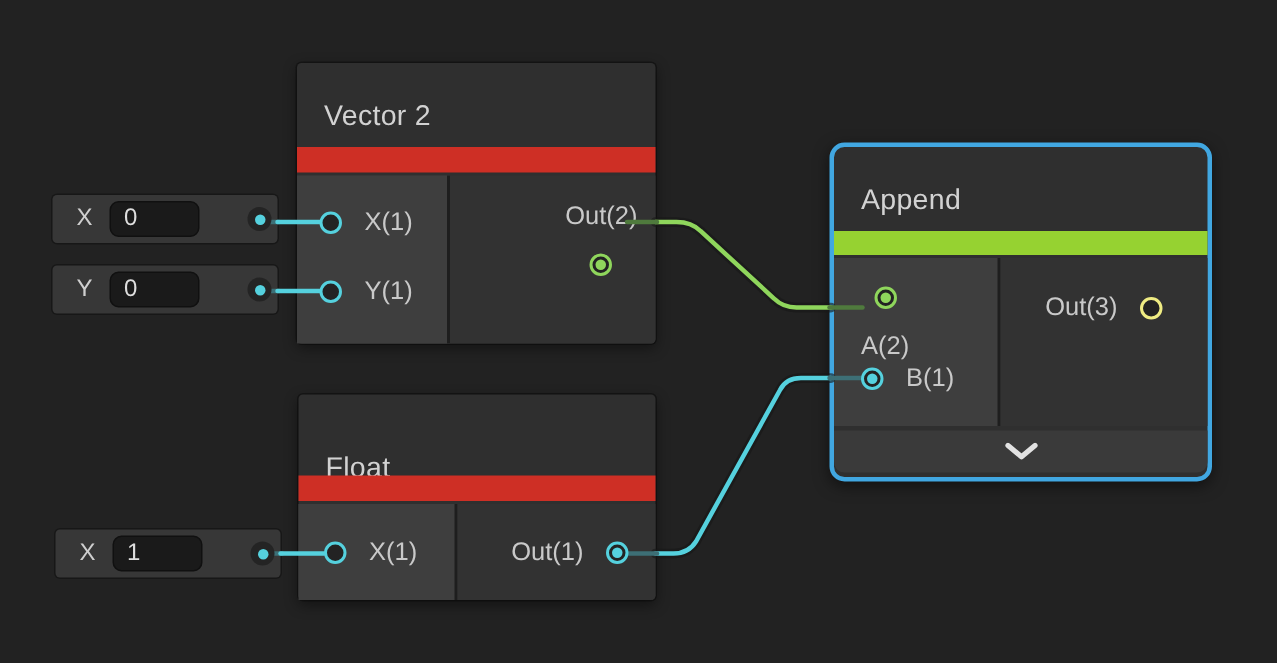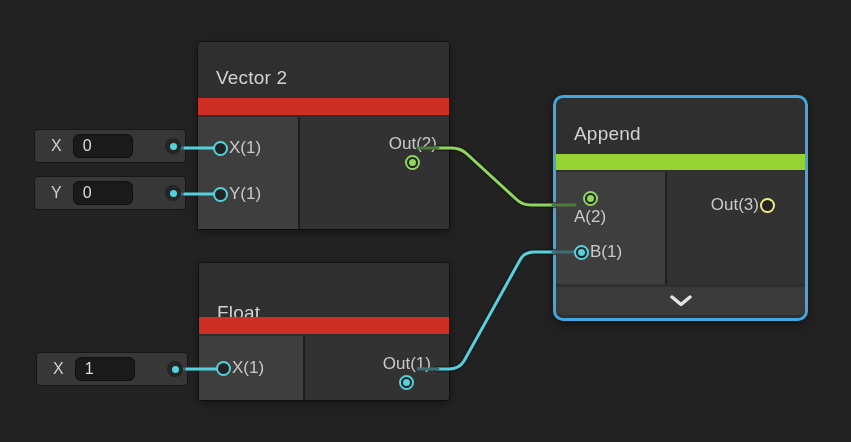--- a/index.html
+++ b/index.html
@@ -8,34 +8,34 @@
     --strip:#3a3a3a; --divider:#1e1e1e; --red:#ce2f25; --green-bar:#96d231;
     --blue:#41a7e1; --cyan:#55d1de; --green:#8fd65c; --yellow:#efec83;
     --cyan-dim:#3d6f76; --green-dim:#4f7a3d; --text:#c9c9c9; --title:#d2d2d2;
     --wbg:#373737; --field:#1a1a1a;
   }
   .canvas{position:relative;width:851px;height:442px;background:var(--bg);
     font-family:"Liberation Sans",sans-serif;overflow:hidden;}
 
   
   .node{position:absolute;border-radius:3px;background:var(--node);
-    box-shadow:0 3px 9px rgba(0,0,0,.45),0 0 0 1px rgba(0,0,0,.35);padding-left:12px;}
+    box-shadow:0 3px 9px rgba(0,0,0,.45),0 0 0 1px rgba(0,0,0,.35);}
   .node.selected{border:3px solid var(--blue);border-radius:10px;
     box-shadow:0 3px 10px rgba(0,0,0,.5);}
   .ntitle{position:absolute;left:0;right:0;top:0;display:flex;align-items:flex-end;
     padding:0 0 9px 18px;color:var(--title);font-size:19px;letter-spacing:.2px;box-sizing:border-box;}
   .nbar{position:absolute;left:0;right:0;}
   .nbar.red{background:var(--red);}
   .nbar.green{background:var(--green-bar);}
   .nbody{position:absolute;left:0;right:0;bottom:0;background:var(--panel-out);
     border-radius:0 0 3px 3px;}
   .node.selected .nbody{border-radius:0 0 7px 7px;}
   .nin{position:absolute;left:0;top:0;bottom:0;background:var(--panel-in);
     border-right:2px solid var(--divider);box-sizing:border-box;}
-  .prow{position:absolute;display:flex;align-items:center;height:28px;gap:1px;}
+  .prow{position:absolute;display:flex;align-items:center;height:28px;gap:15px;}
   .prow.out{flex-direction:row;}
   .plabel{color:var(--text);font-size:17px;white-space:nowrap;}
   .port{width:15px;height:15px;border-radius:50%;box-sizing:border-box;
     border:2.5px solid var(--pc);background:#232323;position:relative;flex:none;z-index:6;}
   .port.cyan{--pc:var(--cyan);} .port.green{--pc:var(--green);} .port.yellow{--pc:var(--yellow);}
   .port.dot::after{content:"";position:absolute;inset:2px;border-radius:50%;background:var(--pc);}
   .strip{position:absolute;left:0;right:0;background:var(--strip);
     display:flex;align-items:center;justify-content:center;border-radius:0 0 7px 7px;}
 
   
@@ -128,21 +128,21 @@
 
   <div class="node" style="left:199px;top:263px;width:238px;height:137px;">
     <div class="ntitle" style="height:70px;">Float</div>
     <div class="nbar red" style="top:54px;height:17px;"></div>
     <div class="nbody" style="top:73px;">
       <div class="nin" style="width:106px;"></div>
       <div class="prow" style="left:17px;top:18px;">
         <span class="port cyan"></span>
         <span class="plabel">X(1)</span>
       </div>
-      <div class="prow out" style="right:18px;top:18px;flex-direction:column;">
+      <div class="prow out" style="right:18px;top:18px;">
         <span class="plabel">Out(1)</span>
         <span class="port cyan dot"></span>
       </div>
     </div>
   </div>
 
   <div class="node selected" style="left:553px;top:95px;width:255px;height:226px;box-sizing:border-box;">
     <div class="ntitle" style="height:56px;">Append</div>
     <div class="nbar green" style="top:56px;height:16px;"></div>
     <div class="nbody" style="top:74px;bottom:34px;border-radius:0;">

